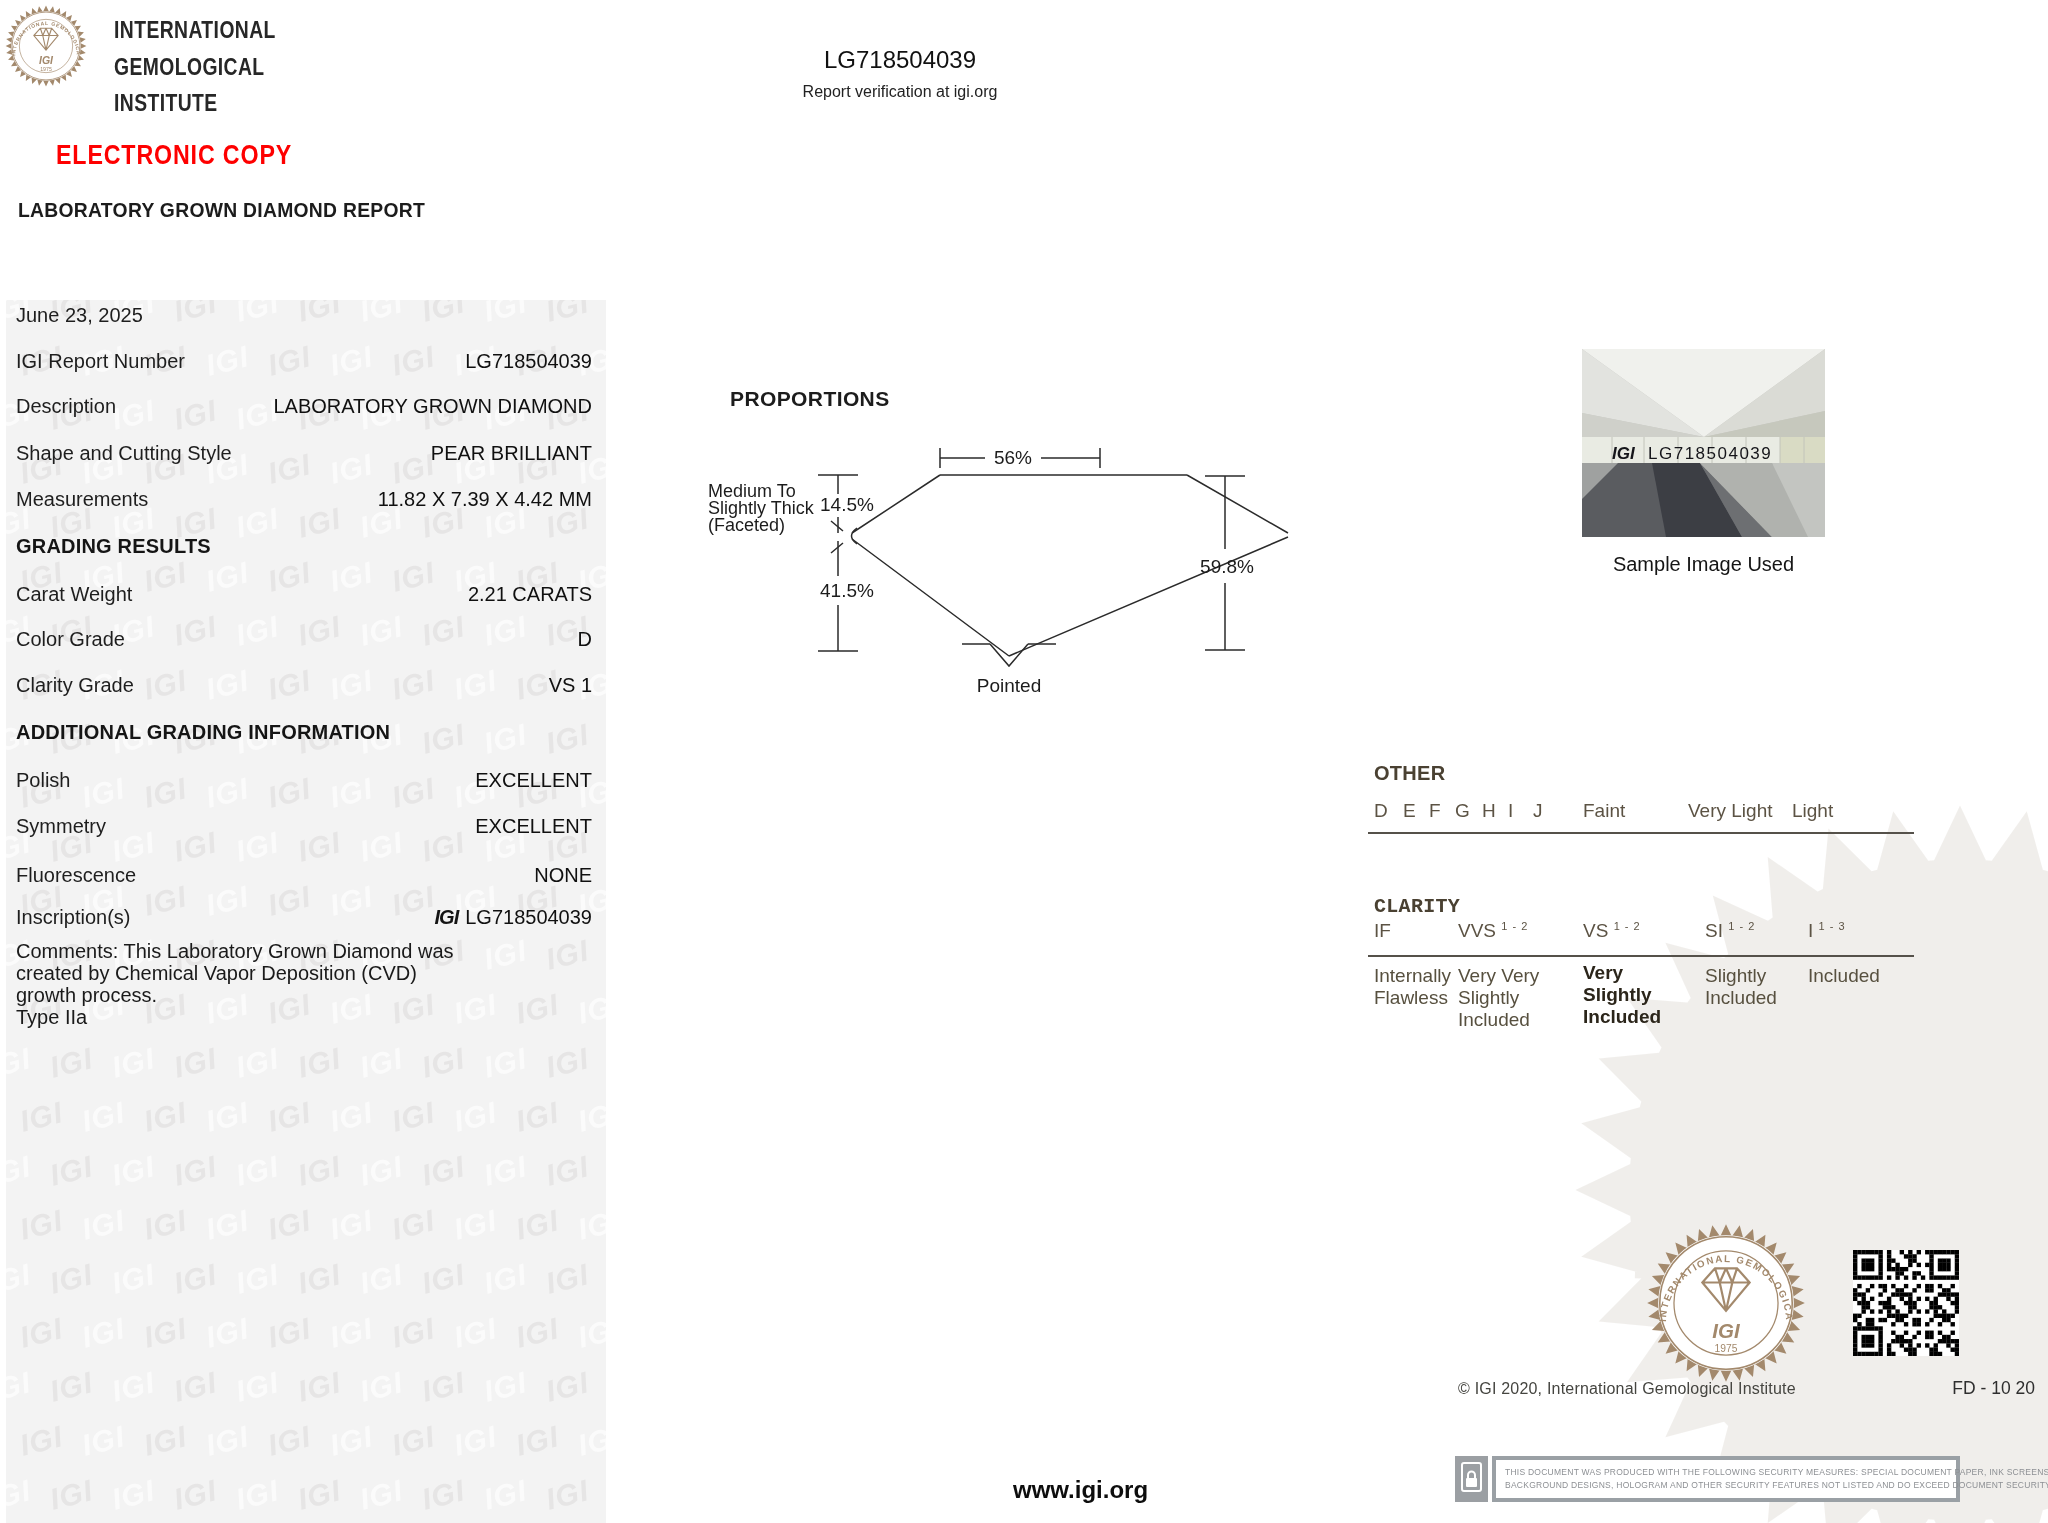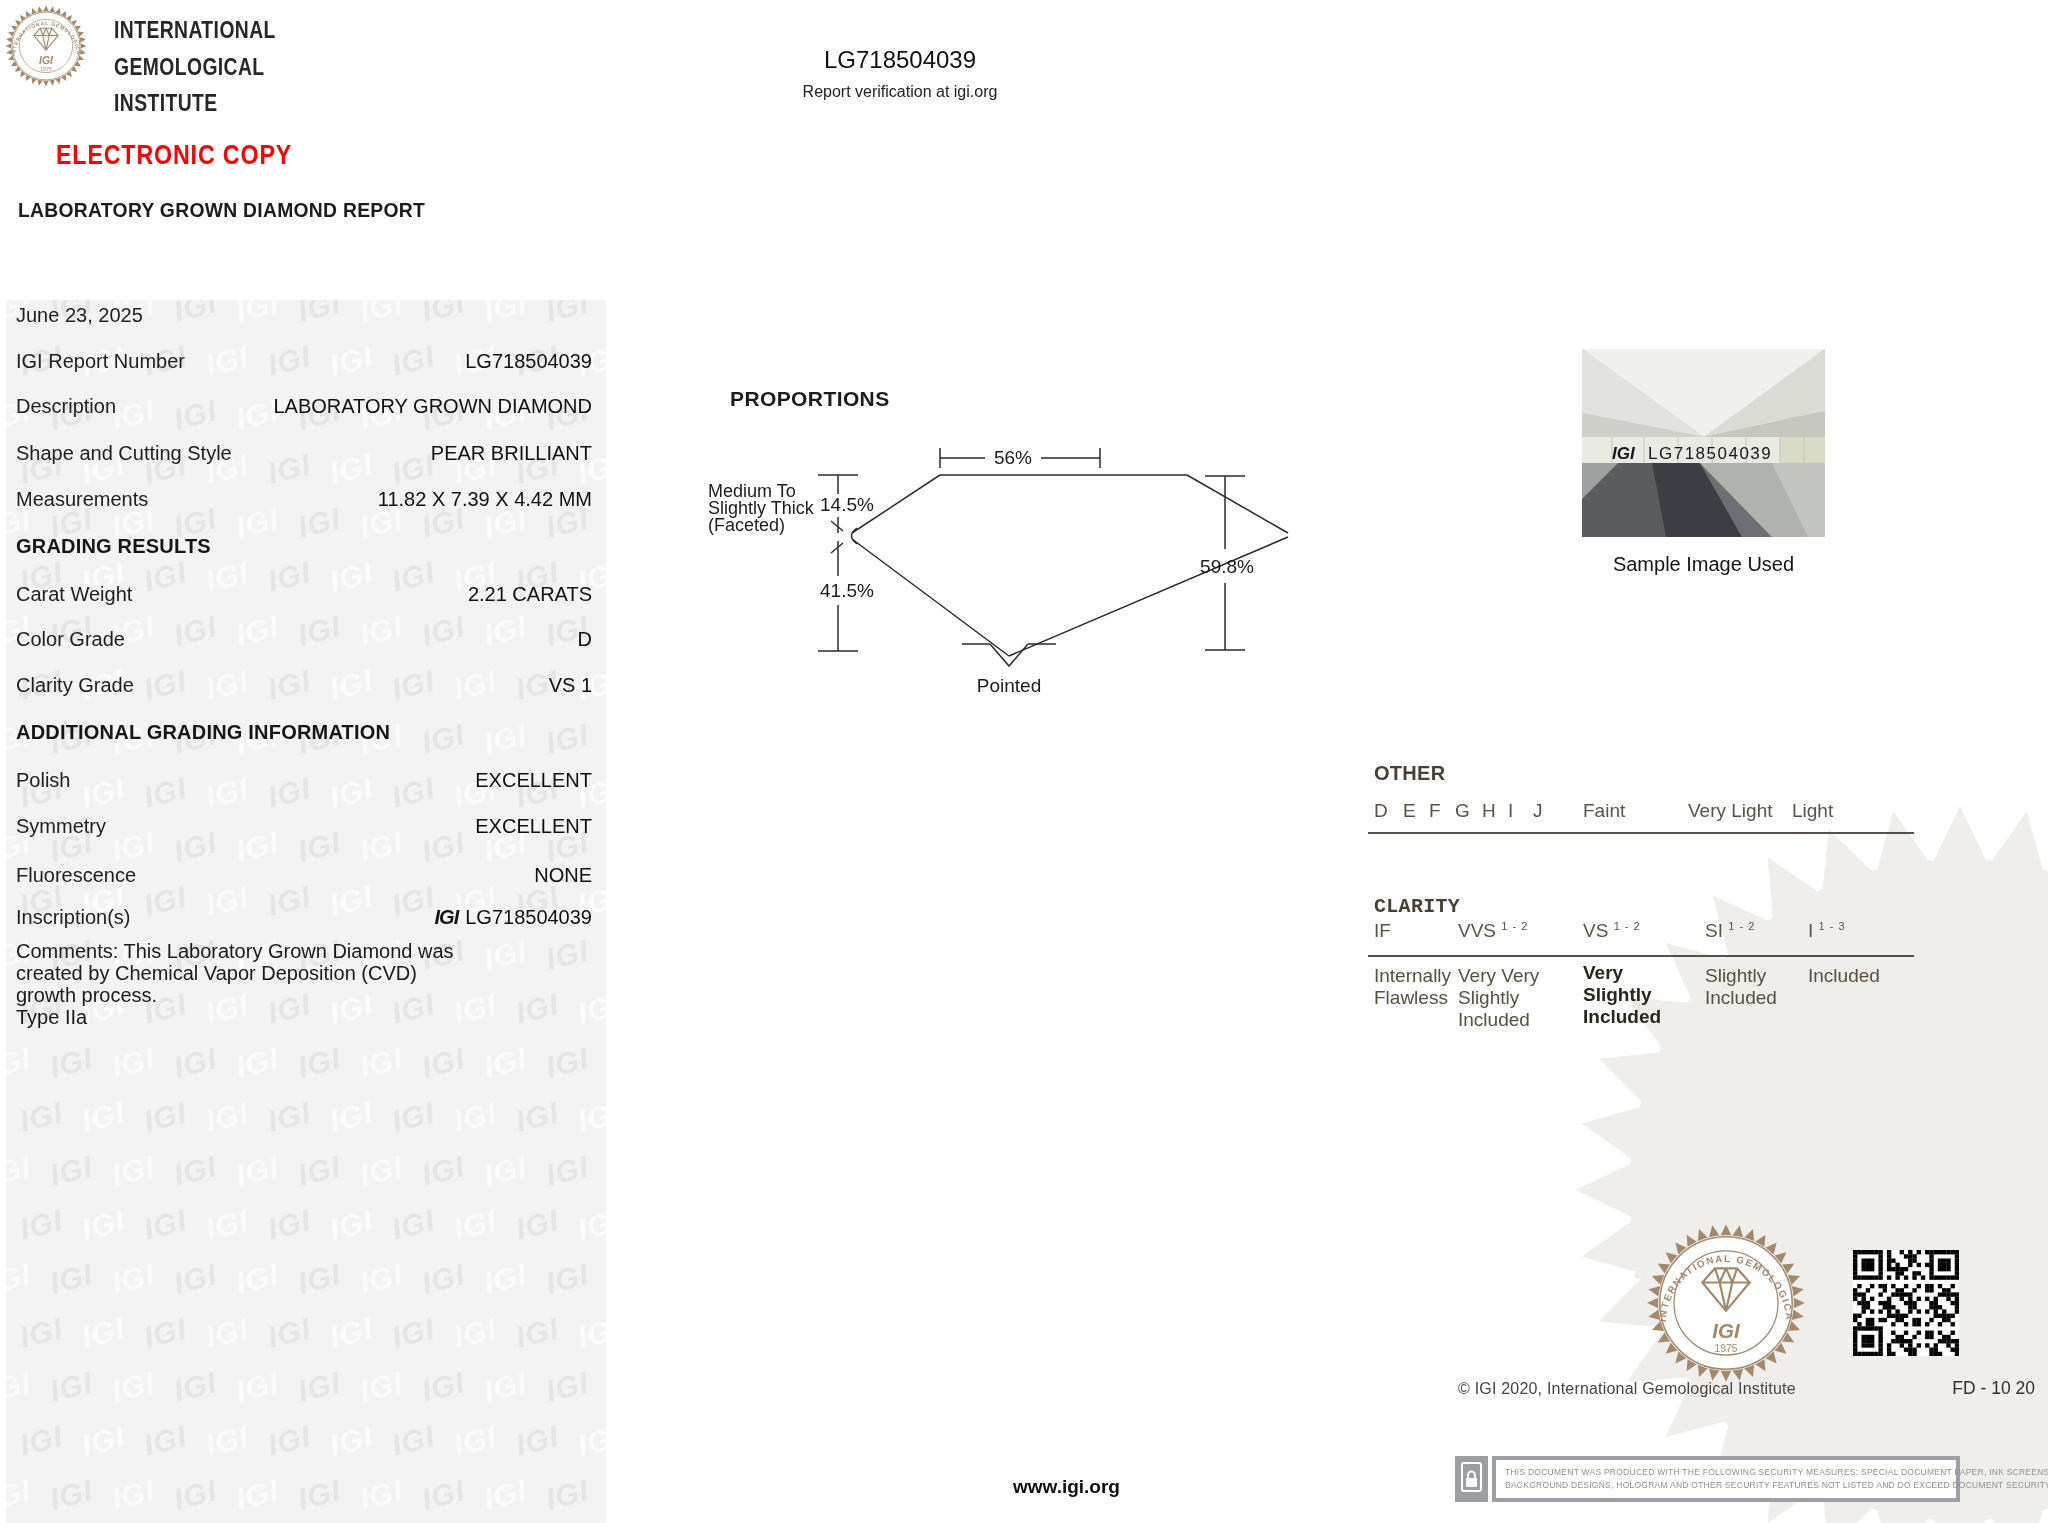--- a/index.html
+++ b/index.html
@@ -38,21 +38,21 @@
   .sc-head{position:absolute;left:6px;font-size:20px;font-weight:700;color:#4a4132;letter-spacing:.3px;}
   .sc-item{position:absolute;font-size:19px;color:#5c5344;white-space:nowrap;}
   .sc-line{position:absolute;left:0;width:546px;height:2px;background:#55514a;}
   .cl-grade{position:absolute;font-size:19px;color:#5c5344;white-space:nowrap;}
   .cl-grade sup{font-size:11px;letter-spacing:1px;}
   .cl-desc{position:absolute;font-size:19px;line-height:22px;color:#57503f;}
   .cl-desc.sel{color:#2b251a;font-weight:600;}
   
   .copyright{position:absolute;left:1458px;top:1380px;font-size:16px;letter-spacing:.2px;color:#454540;}
   .formcode{position:absolute;left:1940px;top:1378px;width:95px;text-align:right;font-size:17.5px;color:#2e2e2e;}
-  .website{position:absolute;left:1013px;top:1476px;font-size:19px;font-weight:700;color:#0d0d0d;}
+  .website{position:absolute;left:1013px;top:1476px;font-size:24px;font-weight:700;color:#0d0d0d;}
   .sec-lock{position:absolute;left:1455px;top:1456px;width:33px;height:46px;background:#9b9fa3;}
   .sec-box{position:absolute;left:1492px;top:1456px;width:468px;height:46px;border:4px solid #9aa0a5;
            background:#fff;display:flex;flex-direction:column;justify-content:center;padding:2px 9px;box-sizing:border-box;}
   .sec-box div{font-size:8.5px;line-height:13px;letter-spacing:.25px;color:#8d9094;font-weight:500;white-space:nowrap;}
   .seal-wrap{position:absolute;}
   .big-seal{position:absolute;left:1560px;top:790px;width:800px;height:800px;opacity:.12;z-index:0;}
 </style>
 </head>
 <body>
 

